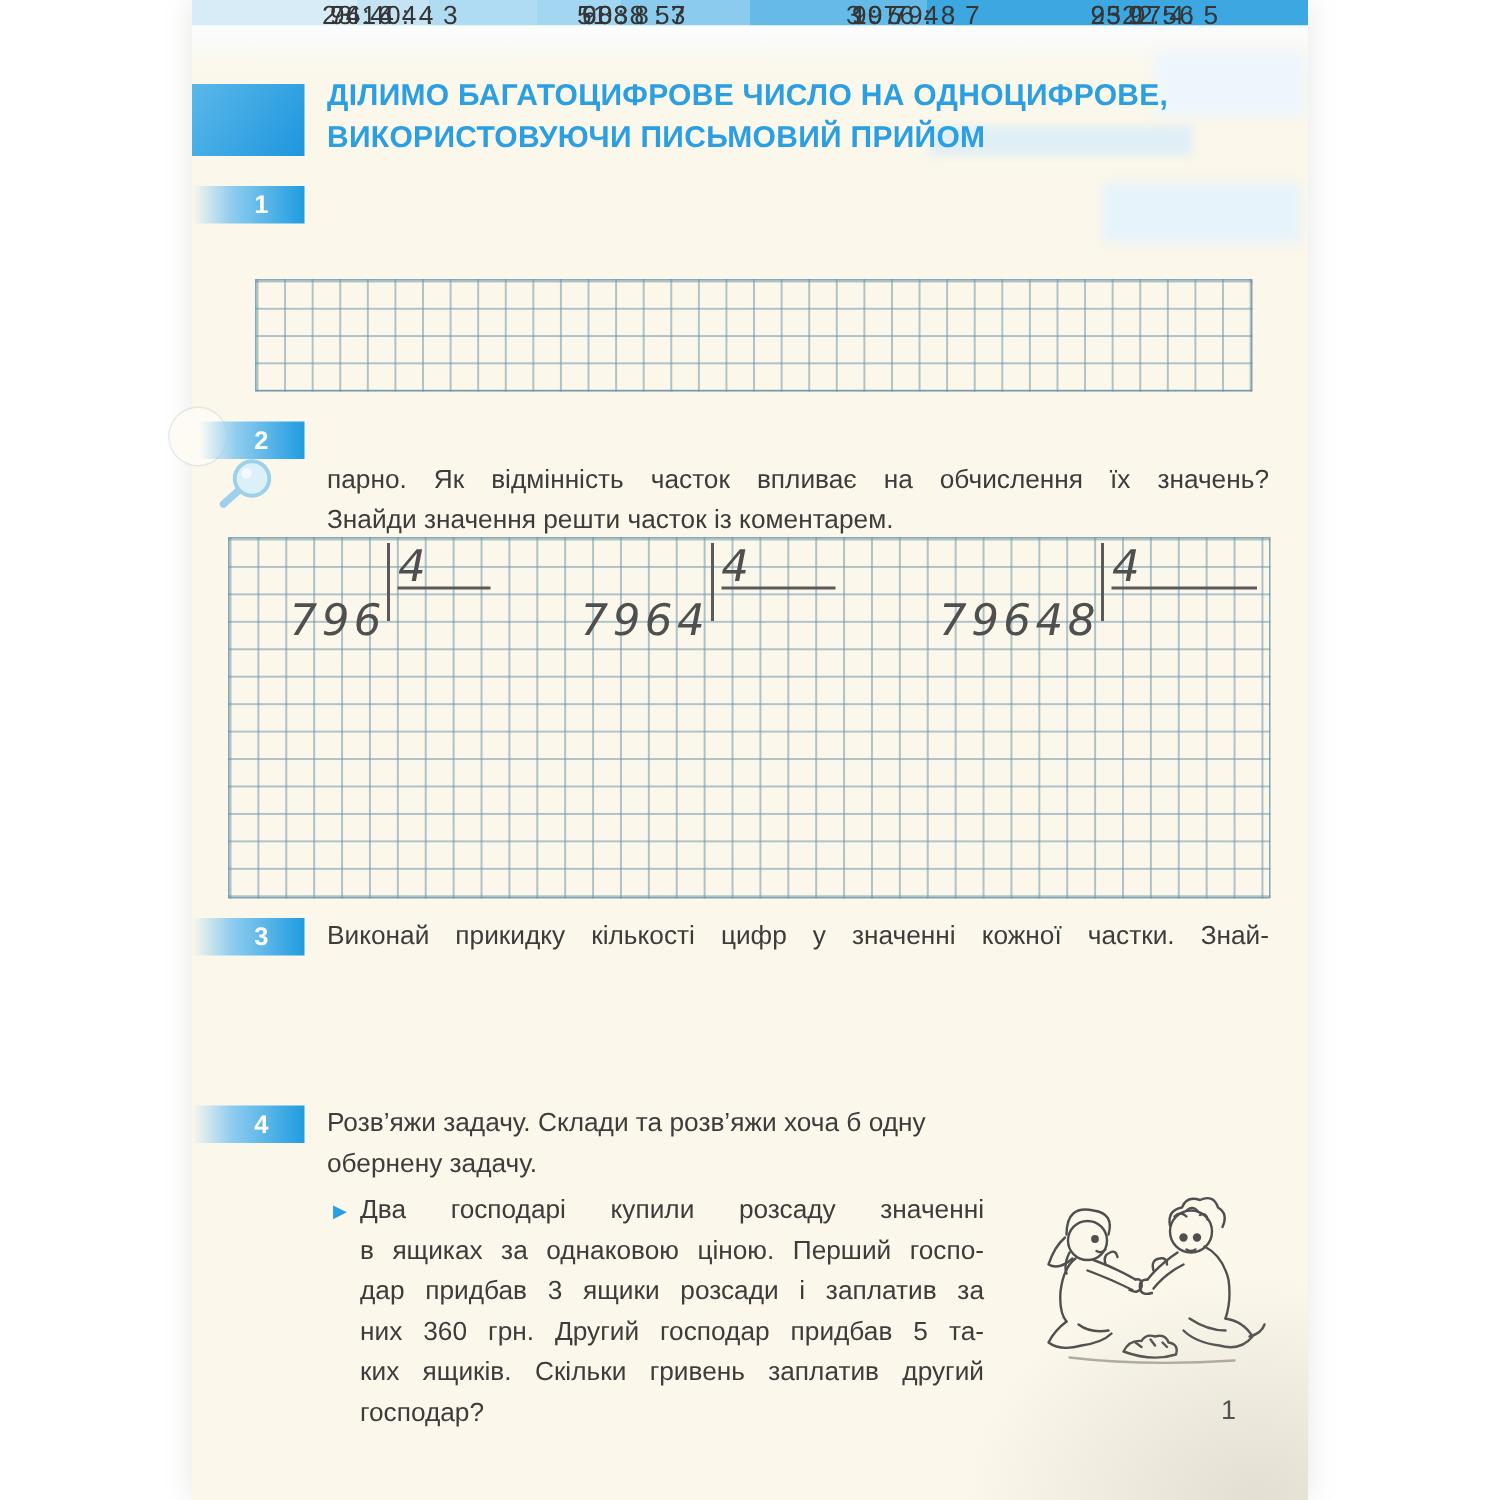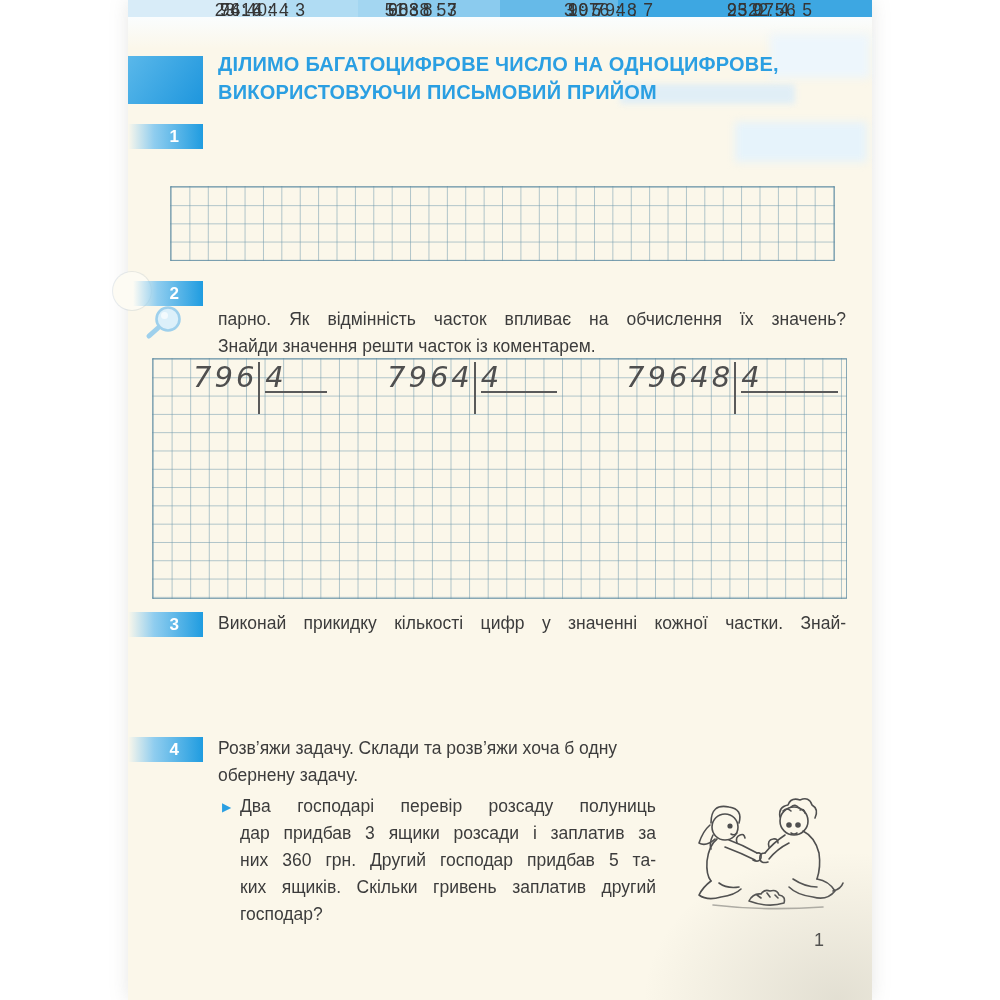--- a/index.html
+++ b/index.html
@@ -88,21 +88,21 @@
     border:1px solid rgba(98,142,163,.75);
   }
   .grid1{left:42px;top:186px;width:663px;height:73px;background-size:18.4px 18.2px;}
   .grid2{left:24px;top:358px;width:693px;height:239px;background-size:18.6px 18.3px;}
 
   .division{
     position:absolute;display:flex;align-items:flex-start;
     font-family:"DejaVu Sans", sans-serif;font-style:italic;
     font-size:29px;line-height:30px;color:#4f4f4f;letter-spacing:3px;
   }
-  .division .dividend{padding-right:1px;}
+  .division .dividend{padding-right:1px;margin-top:36px;}
   .division .corner{border-left:2px solid #5a5a5a;height:52px;padding-left:5px;}
   .division .divisor{display:block;border-bottom:2px solid #5a5a5a;height:29px;}
   .dg1{left:40px;top:3px;}  .dg1 .divisor{padding-right:40px;}
   .dg2{left:234px;top:3px;} .dg2 .divisor{padding-right:55px;}
   .dg3{left:473px;top:3px;} .dg3 .divisor{padding-right:75px;}
 
   .bullet{
     position:absolute;left:94px;top:797px;color:#2a9fe2;font-size:12px;line-height:20px;
   }
   .problem-block{
@@ -196,21 +196,22 @@
   </div>
 
   <div class="badge b4">
     <span>4</span>
   </div>
   <div class="ex-line" style="top:735px;width:480px">Розв’яжи задачу. Склади та розв’яжи хоча б одну</div>
   <div class="ex-line" style="top:762px;width:480px">обернену задачу.</div>
 
   <span class="bullet">▶</span>
   <div class="problem-block">
-    <div>Два господарі перевір розсаду полуниць</div>
+    <div>Два господарі купили розсаду значенні</div>
+    <div>в ящиках за однаковою ціною. Перший госпо-</div>
     <div>дар придбав 3 ящики розсади і заплатив за</div>
     <div>них 360 грн. Другий господар придбав 5 та-</div>
     <div>ких ящиків. Скільки гривень заплатив другий</div>
     <div>господар?</div>
   </div>
 
   <svg class="illustration" width="180" height="142" viewBox="0 0 180 142" fill="none" stroke="#4f4f4f" stroke-width="1.6" stroke-linecap="round" stroke-linejoin="round">
 
     <circle cx="52" cy="44" r="13"></circle>
     <path d="M38,40 Q38,20 56,24 Q70,26 66,40"></path>

